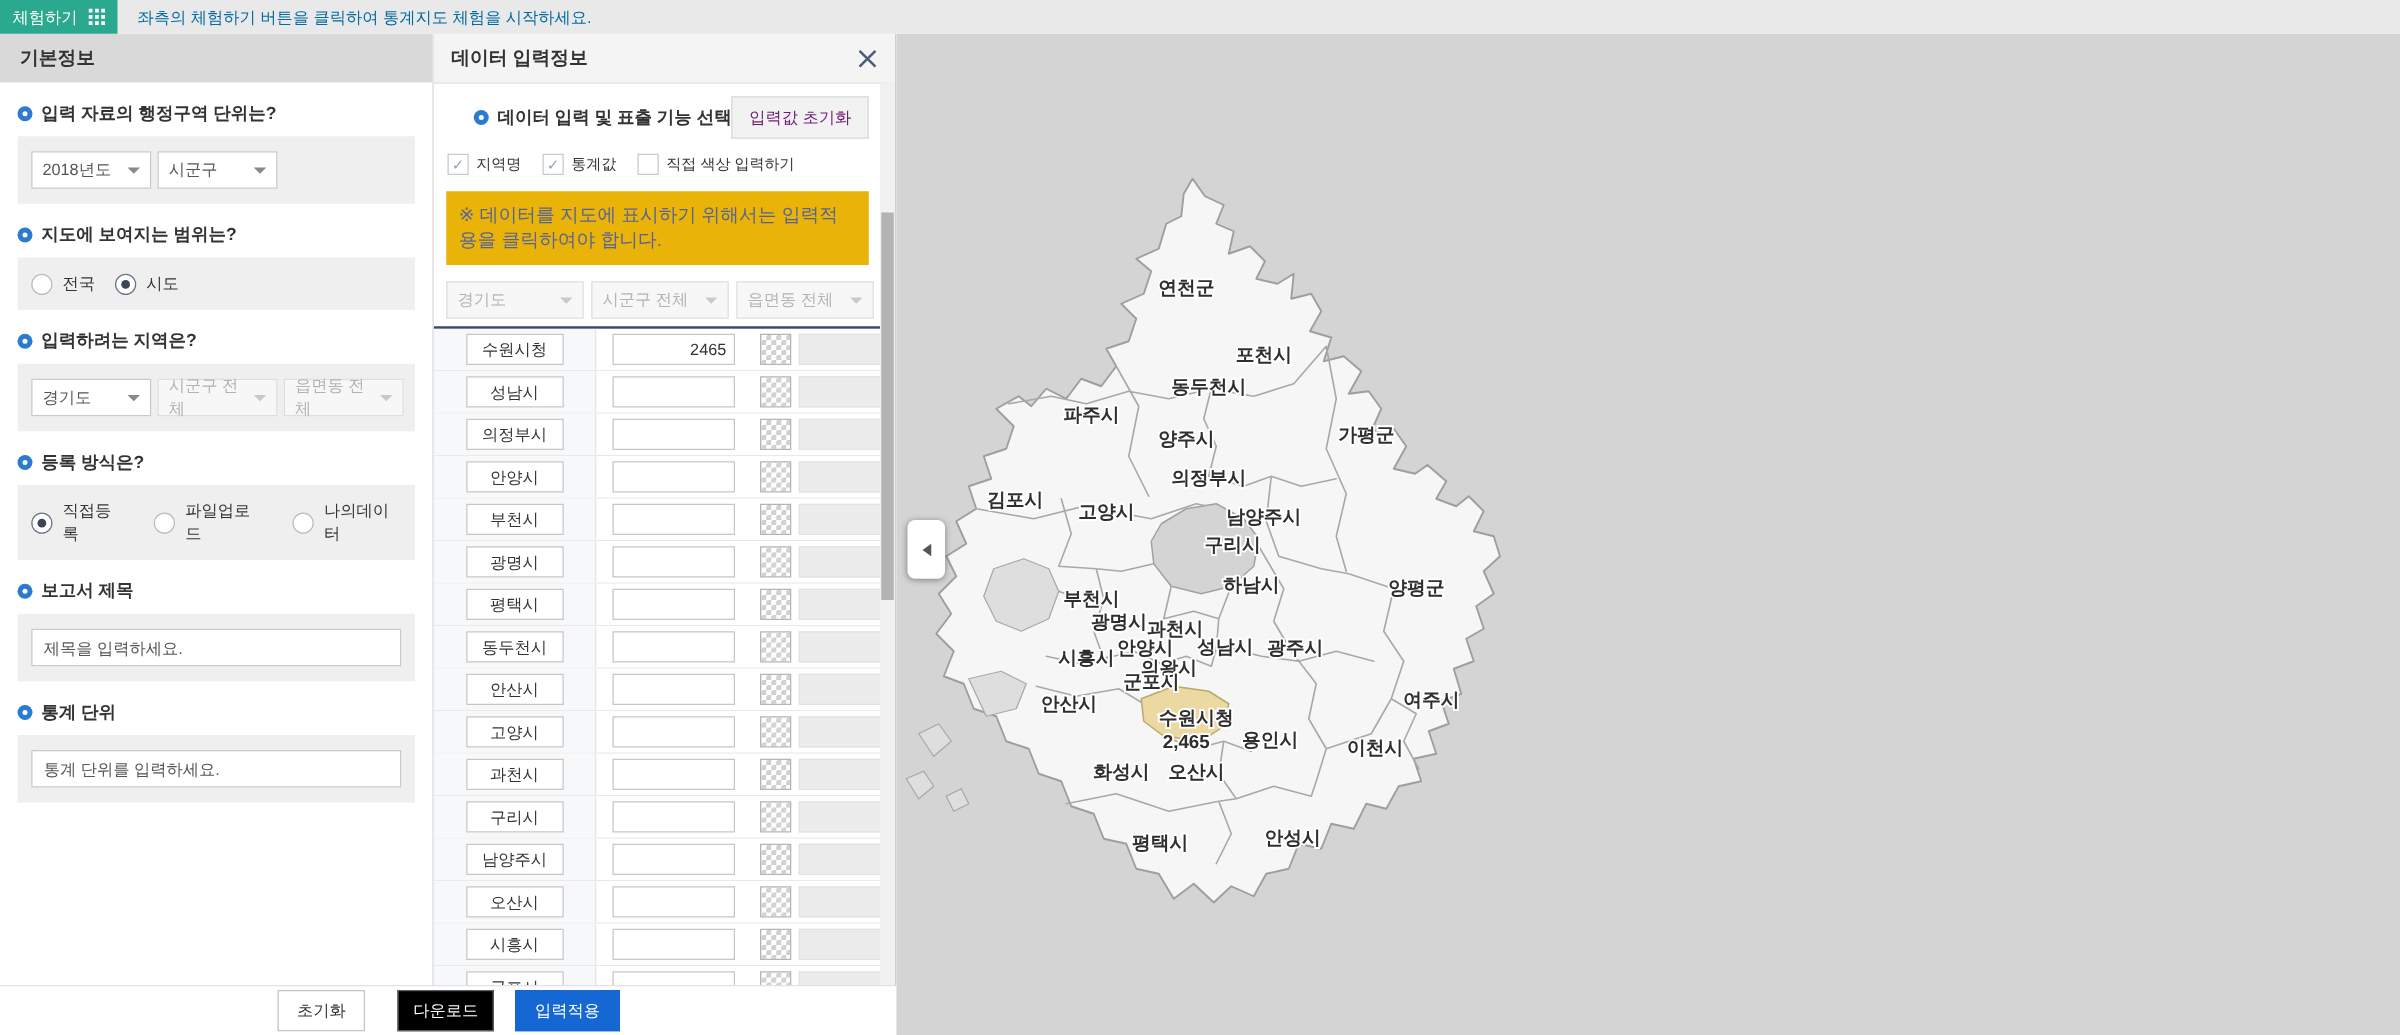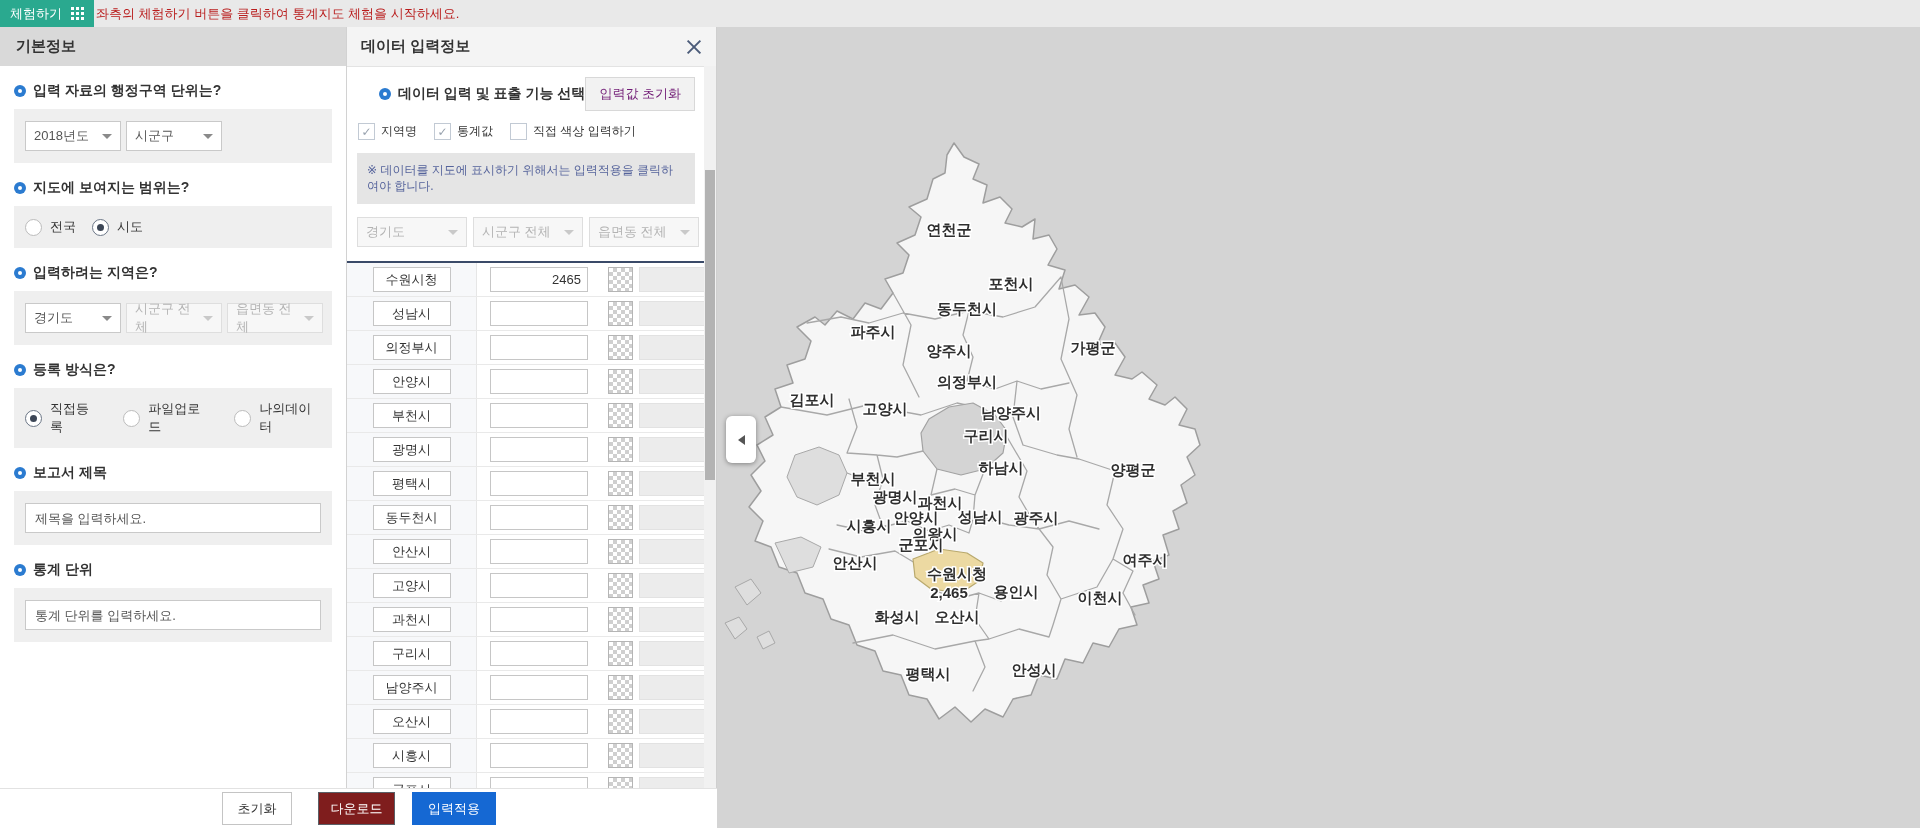--- a/index.html
+++ b/index.html
@@ -5,21 +5,21 @@
   html,body{margin:0;padding:0}
   body{width:1920px;height:828px;position:relative;overflow:hidden;background:#fff;
        font-family:"Liberation Sans","DejaVu Sans",sans-serif;color:#333}
   
   .topbar{position:absolute;left:0;top:0;width:1920px;height:27px;background:#e9e9e9;
           display:flex;align-items:center;z-index:20}
   .try-btn{height:27px;background:#2aa98f;color:#fff;display:flex;align-items:center;
            padding:0 10px;font-size:13px;gap:9px;cursor:pointer}
   .grid-icon{display:grid;grid-template-columns:repeat(3,3px);grid-auto-rows:3px;gap:2px}
   .grid-icon i{background:#fff;width:3px;height:3px;display:block}
-  .topbar-msg{margin-left:2px;font-size:13px;color:#b91c1c}
+  .topbar-msg{margin-left:16px;font-size:13px;color:#0369a1}
   
   .left-panel{position:absolute;left:0;top:27px;width:347px;bottom:16px;background:#fff;
               border-right:1px solid #d2d2d2;box-sizing:border-box;z-index:5}
   .panel-header{height:39px;background:#d9d9d9;display:flex;align-items:center;
                 padding:0 16px;font-size:15px;font-weight:bold;color:#333}
   .lp-body{padding:0 14px}
   .q-title{display:flex;align-items:center;gap:7px;font-size:14px;font-weight:bold;
            color:#333;margin:16px 0 9px}
   .bullet{width:12px;height:12px;border-radius:50%;background:#2b7bd0;position:relative;flex:none}
   .bullet::after{content:"";position:absolute;left:4px;top:4px;width:4px;height:4px;
@@ -56,21 +56,21 @@
   .func-row{display:flex;align-items:center;justify-content:flex-end;padding:11px 10px 0 10px}
   .func-title{display:flex;align-items:center;gap:7px;font-size:14px;font-weight:bold;color:#333}
   .reset-values-btn{background:#f2f2f2;border:1px solid #d8d8d8;height:34px;padding:0 13px;
         font-size:13px;color:#701a75;cursor:pointer;font-family:inherit}
   .check-row{display:flex;align-items:center;gap:17px;padding:12px 11px 0}
   .checkbox{display:flex;align-items:center;gap:6px;font-size:12px;color:#333;cursor:pointer}
   .cbox{width:17px;height:17px;border:1px solid #c2cad4;background:#fff;box-sizing:border-box;
         display:flex;align-items:center;justify-content:center;font-size:12px;color:#97a1ad;
         font-weight:bold}
   .checkbox.on .cbox::after{content:"✓"}
-  .notice{margin:13px 10px 0;background:#e5e5e5;color:#55639b;font-size:12px;
+  .notice{margin:13px 10px 0;background:#eab308;color:#55639b;font-size:15px;
           padding:10px 10px;line-height:1.3}
   .filter-row{display:flex;gap:6px;margin:13px 10px 0}
   .data-table{position:absolute;top:195px;left:0;width:358px;bottom:0;border-top:2px solid #3a4a68;
               overflow:hidden;box-sizing:border-box}
   .row{height:34px;display:flex;align-items:center;border-bottom:1px solid #e9e9e9;
        box-sizing:border-box;background:#fff}
   .name-cell{width:130px;height:100%;background:#f7f8fa;border-right:1px solid #e6e6e6;
              display:flex;align-items:center;justify-content:center;flex:none;box-sizing:border-box}
   .name-input{width:78px;height:25px;border:1px solid #c6c6c6;text-align:center;font-size:13px;
               color:#333;background:#fff;box-sizing:border-box;font-family:inherit}
@@ -84,21 +84,21 @@
      background-size:8px 8px;background-position:0 0,4px 4px}
   .graybox{margin-left:6px;width:71px;height:25px;background:#ececec;border:1px solid #e2e2e2;
            box-sizing:border-box}
   .mid-scroll{position:absolute;right:0;top:39px;bottom:40px;width:12px;background:#f1f1f1}
   .mid-scroll .thumb{position:absolute;top:104px;height:310px;left:1px;width:10px;background:#b3b3b3}
   
   .footer{position:absolute;left:0;bottom:0;width:717px;height:40px;background:#fff;
           border-top:1px solid #e2e2e2;display:flex;align-items:center;z-index:10;box-sizing:border-box}
   .footer button{height:33px;font-size:13px;cursor:pointer;font-family:inherit}
   .btn-reset{margin-left:222px;width:70px;background:#fff;border:1px solid #c4c4c4;color:#333}
-  .btn-download{margin-left:26px;width:77px;background:#7f1d1d;border:1px solid #5a5f66;color:#fff}
+  .btn-download{margin-left:26px;width:77px;background:#000000;border:1px solid #5a5f66;color:#fff}
   .btn-apply{margin-left:17px;width:84px;background:#1568d3;border:1px solid #1568d3;color:#fff}
   
   .map{position:absolute;left:717px;top:27px;width:1203px;height:801px;background:#d4d4d4;overflow:hidden}
   .map svg{position:absolute;left:0;top:0}
   .province{fill:#f6f6f6;stroke:#9e9e9e;stroke-width:1.5;stroke-linejoin:round}
   .hole{fill:#d4d4d4;stroke:#a2a2a2;stroke-width:1.2;stroke-linejoin:round}
   .island{fill:#dedede;stroke:#a8a8a8;stroke-width:1;stroke-linejoin:round}
   .inner-borders{fill:none;stroke:#a8a8a8;stroke-width:1.3;stroke-linejoin:round;stroke-linecap:round}
   .hl-region{stroke:#b9a96d;stroke-width:1.2;stroke-linejoin:round}
   .map-label{font-family:"Liberation Sans","DejaVu Sans",sans-serif;font-size:15px;font-weight:bold;

